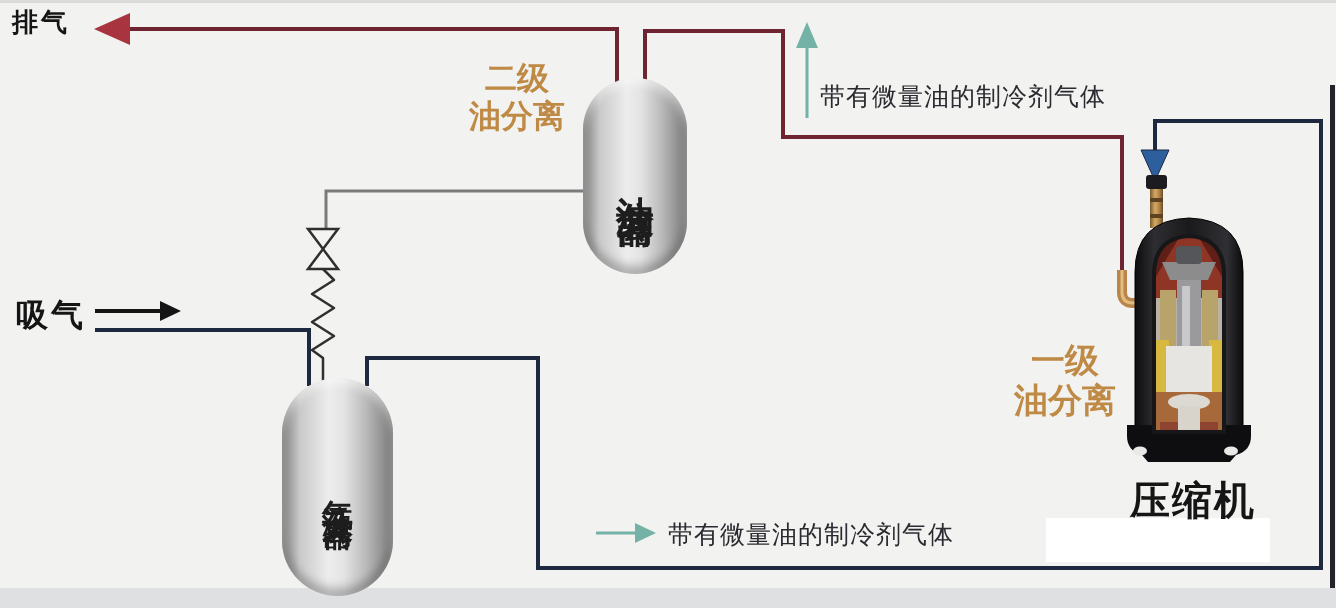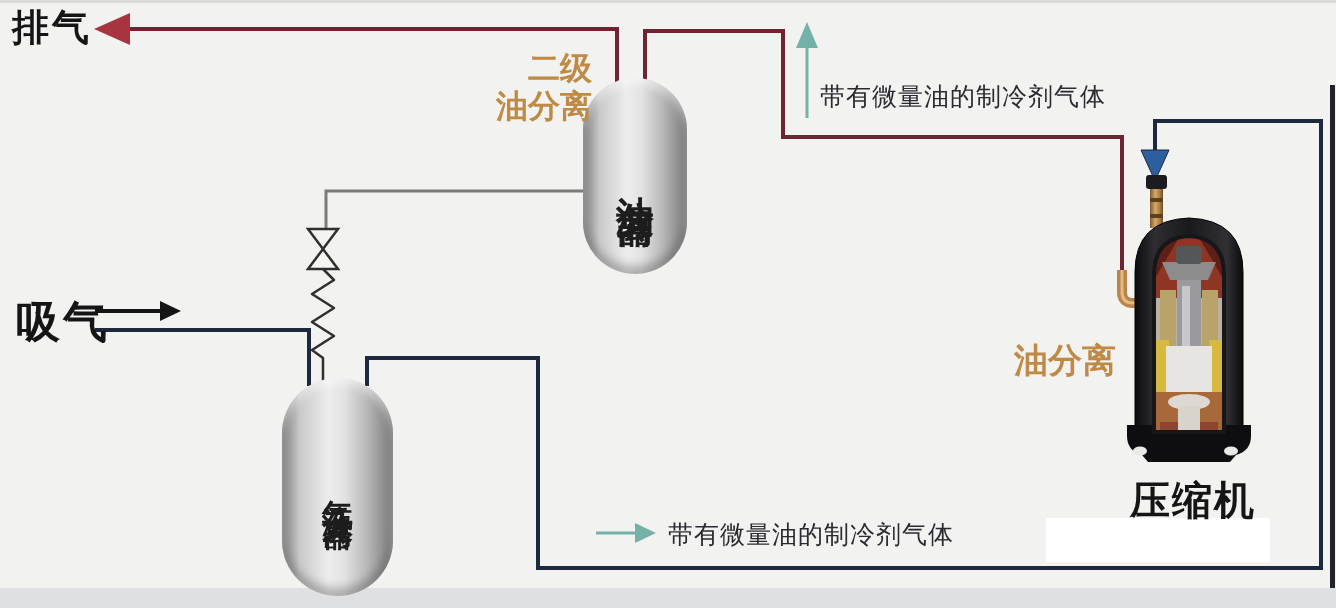--- a/index.html
+++ b/index.html
@@ -144,30 +144,31 @@
       <rect x="66" y="206" width="46" height="46" fill="#e6e5e1"></rect>
       <rect x="54" y="252" width="70" height="44" fill="#a8693a"></rect>
       <ellipse cx="89" cy="262" rx="21" ry="8" fill="#dcd9d2"></ellipse>
       <rect x="78" y="266" width="22" height="26" fill="#d8d4cb"></rect>
       <rect x="60" y="282" width="18" height="14" fill="#8e4430"></rect>
       <rect x="100" y="282" width="18" height="14" fill="#8e4430"></rect>
     </g>
     <path d="M54 292 L54 135 Q54 98 89 96 Q124 98 124 135 L124 292 Z" fill="none" stroke="#17171a" stroke-width="4"></path>
   </svg>
 
-  <div class="abs label" style="left:12px;top:8px;font-size:37px;letter-spacing:3px;">排气</div>
+  <div class="abs label" style="left:12px;top:8px;font-size:26px;letter-spacing:3px;">排气</div>
 
-  <div class="abs label" style="left:16px;top:298px;font-size:44px;letter-spacing:3px;">吸气</div>
+  <div class="abs label" style="left:16px;top:298px;font-size:32px;letter-spacing:3px;">吸气</div>
 
-  <div class="abs stage-label" style="left:442px;top:50px;width:150px;font-size:32px;text-align:right;">
+  <div class="abs stage-label" style="left:442px;top:60px;width:150px;font-size:32px;">
     <div>二级</div>
     <div>油分离</div>
   </div>
 
   <div class="abs stage-label" style="left:990px;top:340px;width:150px;font-size:34px;">
+    <div>一级</div>
     <div>油分离</div>
   </div>
 
   <div class="abs note" style="left:820px;top:80px;font-size:25px;">带有微量油的制冷剂气体</div>
 
   <div class="abs note" style="left:668px;top:518px;font-size:25px;">带有微量油的制冷剂气体</div>
 
   <div class="abs label" style="left:1130px;top:478px;font-size:40px;letter-spacing:2px;">压缩机</div>
 
 </div>

